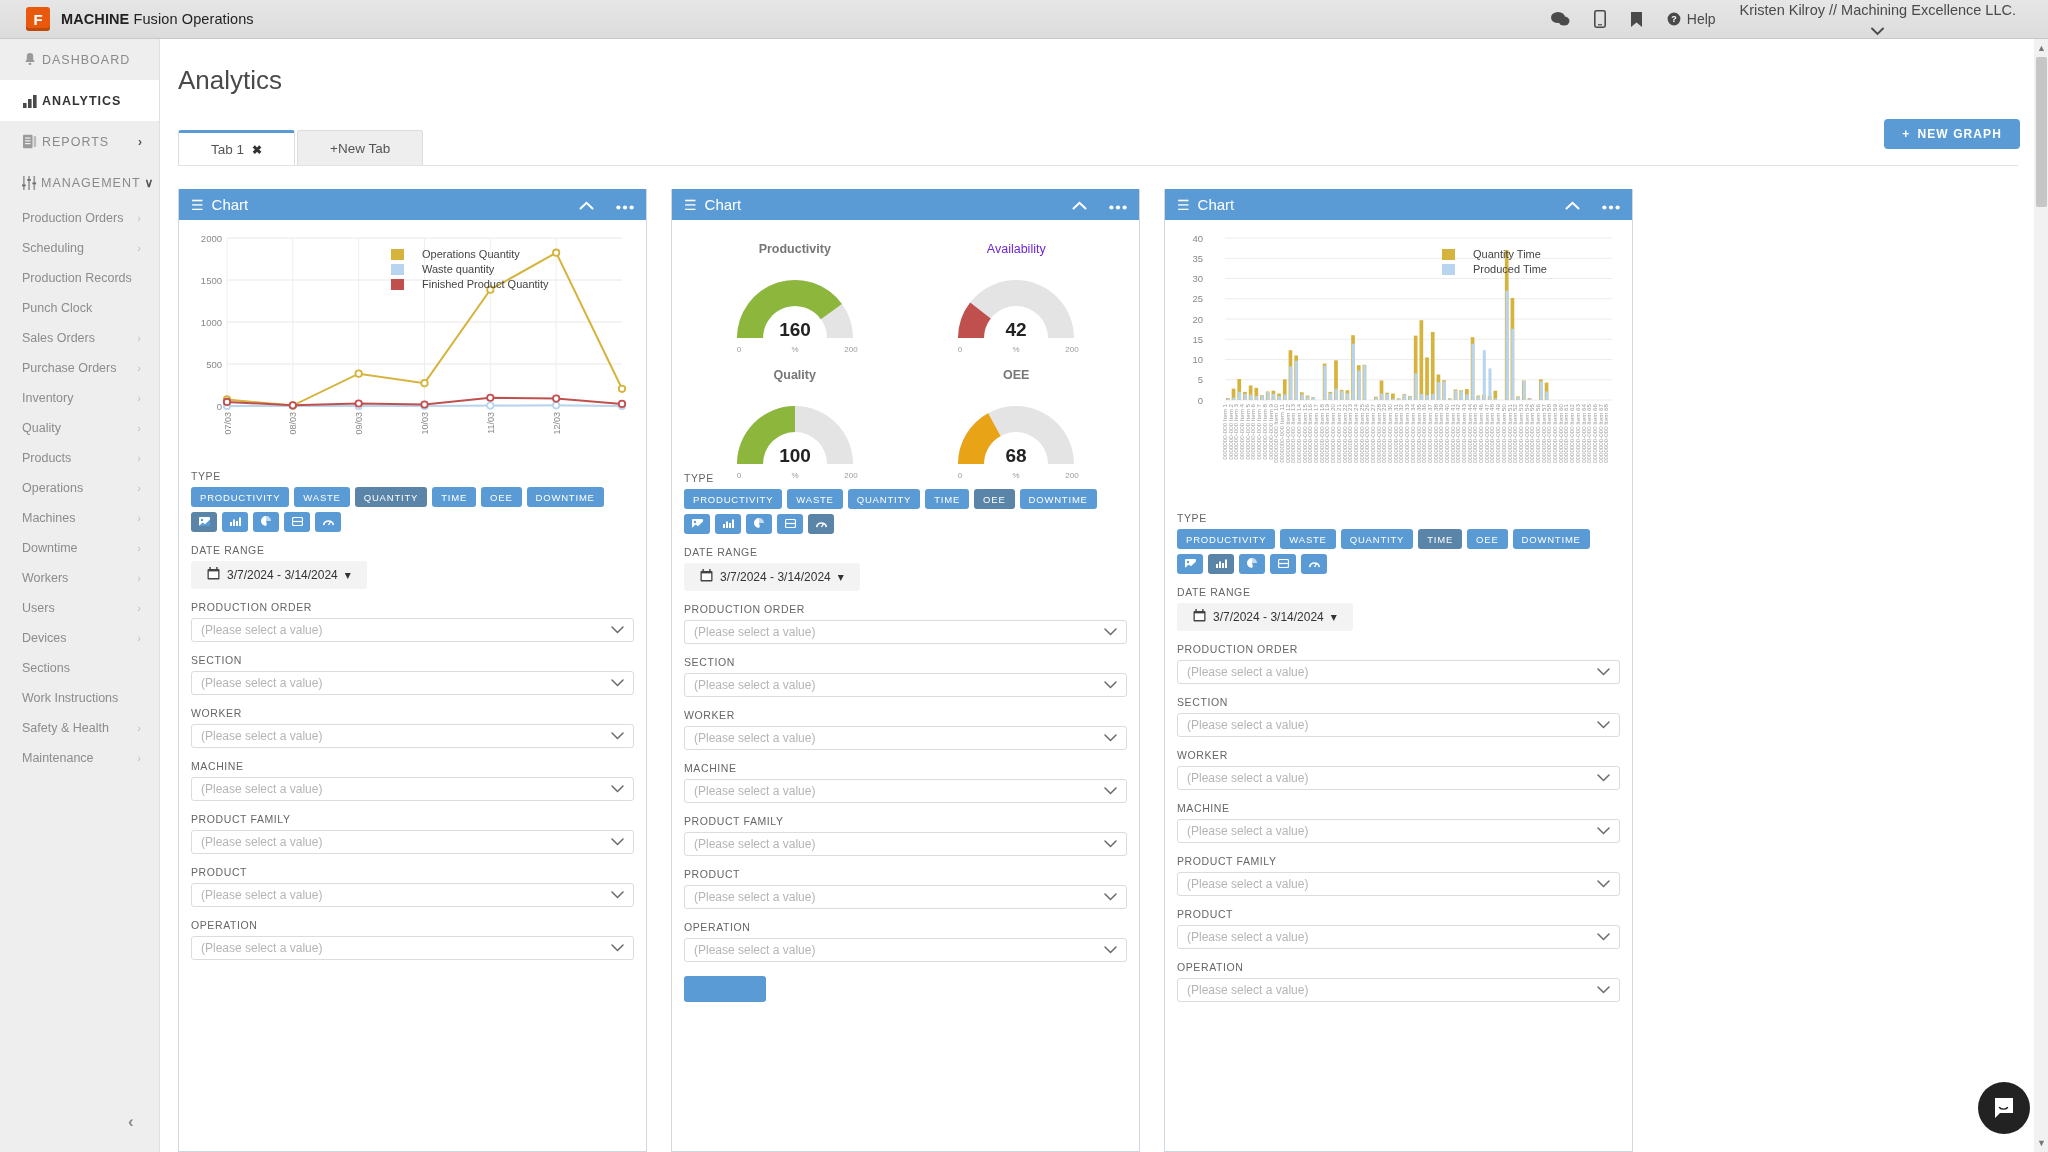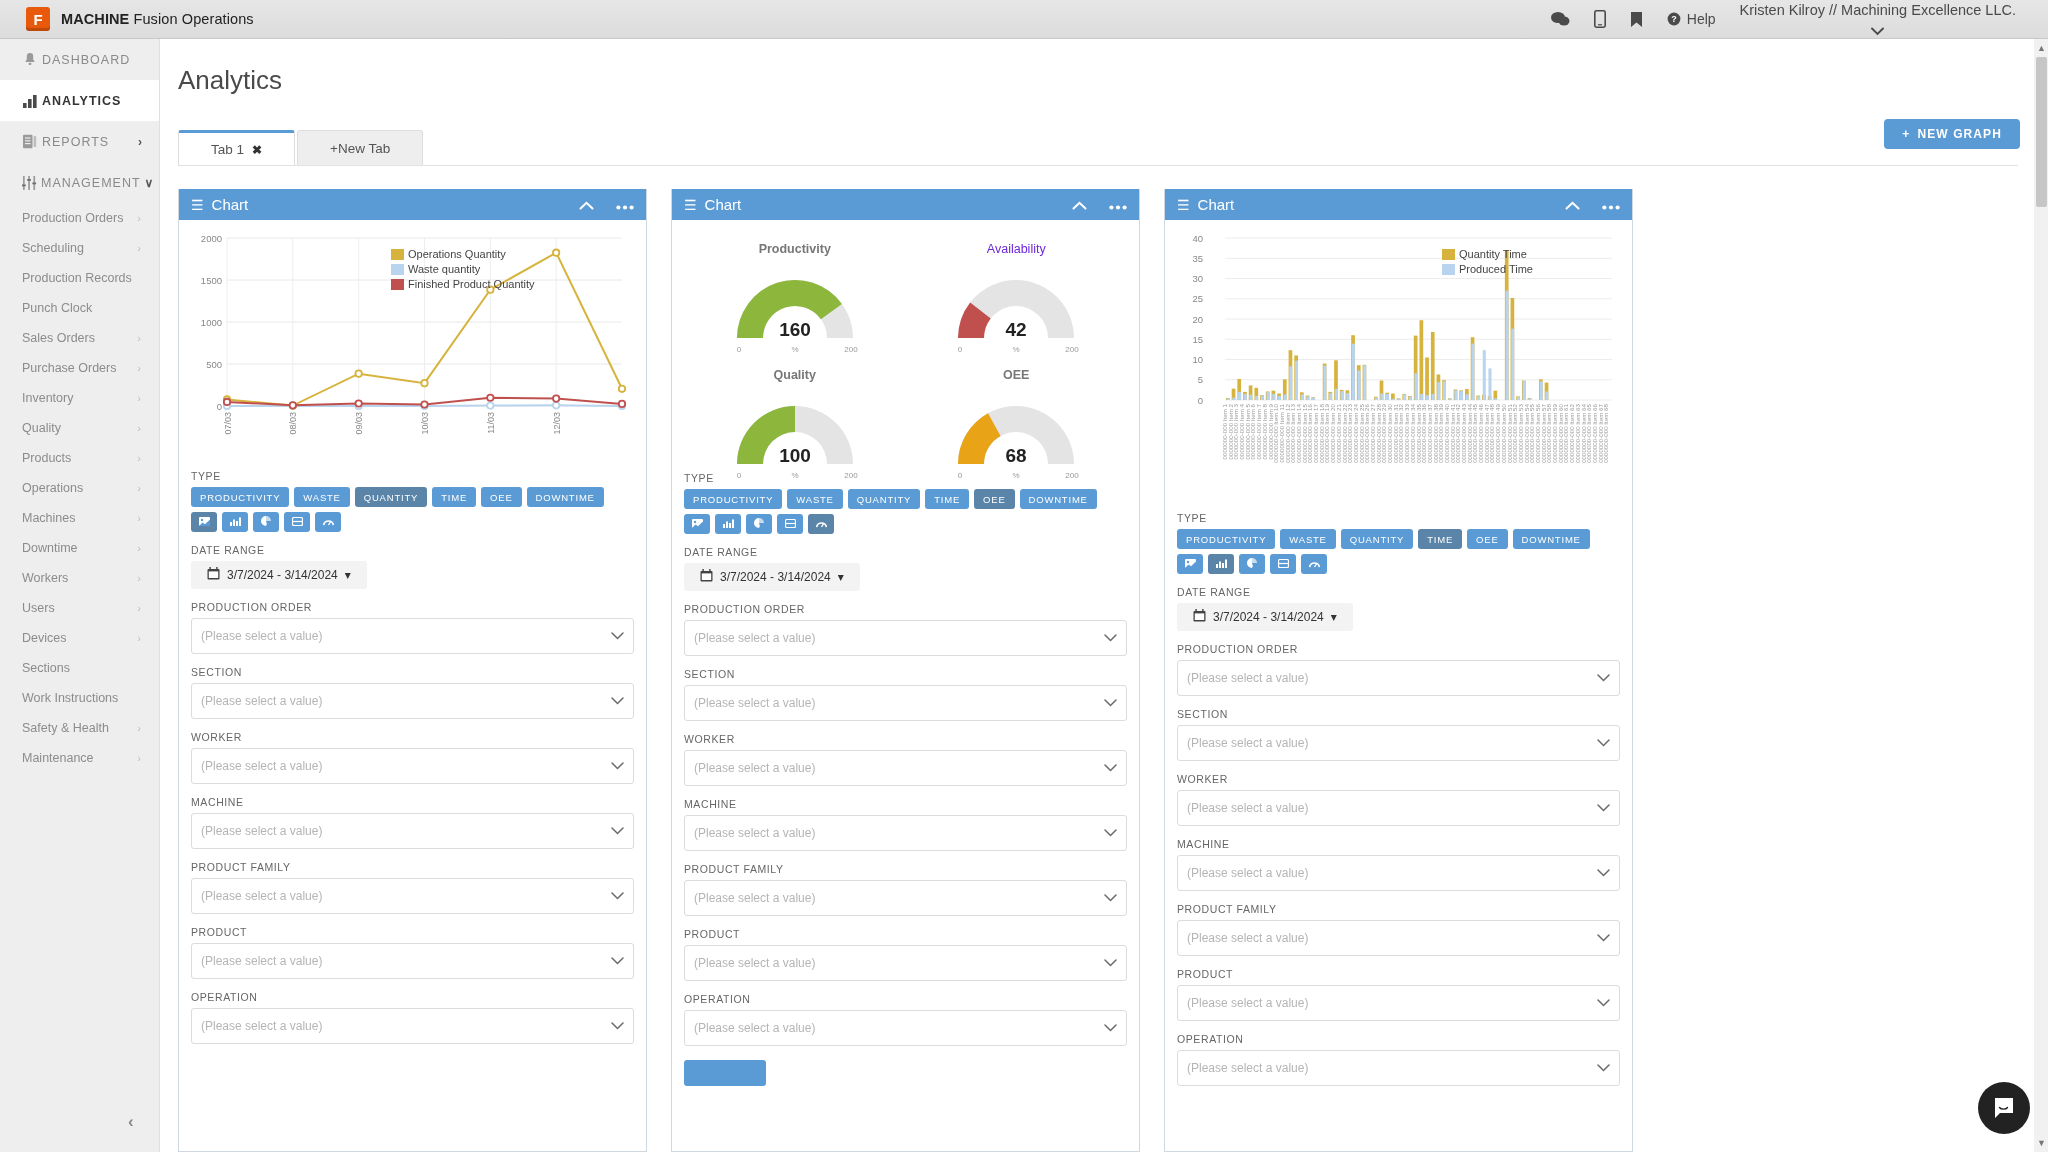--- a/index.html
+++ b/index.html
@@ -93,21 +93,21 @@
   .panel-head .grip { margin-right: 8px; font-size: 14px; }
   .panel-head .hactions { margin-left: auto; display: flex; align-items: center; gap: 22px; }
   .panel-body { padding: 10px 12px 0 12px; }
 
   
   .chartbox { position: relative; height: 228px; }
   .gaugebox { position: relative; height: 230px; padding-top: 12px; }
   .barbox { position: relative; height: 270px; }
 
   .legend { position: absolute; font-size: 11px; color: #444; }
-  .legend-row { display: flex; align-items: center; gap: 4px; margin-bottom: 3px; white-space: nowrap; }
+  .legend-row { display: flex; align-items: center; gap: 18px; margin-bottom: 3px; white-space: nowrap; }
   .swatch { width: 13px; height: 11px; display: inline-block; }
 
   
   .fl-label { font-size: 10.5px; color: #666; letter-spacing: .6px; margin: 12px 0 5px 0; }
   .btnrow { display: flex; flex-wrap: wrap; gap: 5px; }
   .tbtn {
     background: #5b9bd5; color: #fff; border: none; border-radius: 3px;
     height: 20px; padding: 0 9px; font-size: 9.5px; letter-spacing: .8px;
     font-family: "Liberation Sans", sans-serif;
   }
@@ -117,21 +117,21 @@
     width: 26px; height: 20px; font-size: 10px; display: inline-flex;
     align-items: center; justify-content: center;
   }
   .ibtn.sel { background: #5a84a8; }
   .daterange {
     background: #f3f3f3; border: none; border-radius: 3px; height: 28px;
     display: inline-flex; align-items: center; gap: 7px; padding: 0 16px;
     font-size: 12px; color: #333;
   }
   .sel-field {
-    width: 100%; height: 36px; border: 1px solid #dcdcdc; border-radius: 3px;
+    width: 100%; height: 24px; border: 1px solid #dcdcdc; border-radius: 3px;
     display: flex; align-items: center; padding: 0 9px; font-size: 12px; color: #b5b5b5;
     background: #fff;
   }
   .sel-field .cv { margin-left: auto; color: #4a4a4a; font-size: 11px; }
   .apply-btn {
     background: #5b9bd5; color: #fff; border: none; border-radius: 3px;
     height: 26px; width: 82px; margin-top: 14px;
   }
 
   

